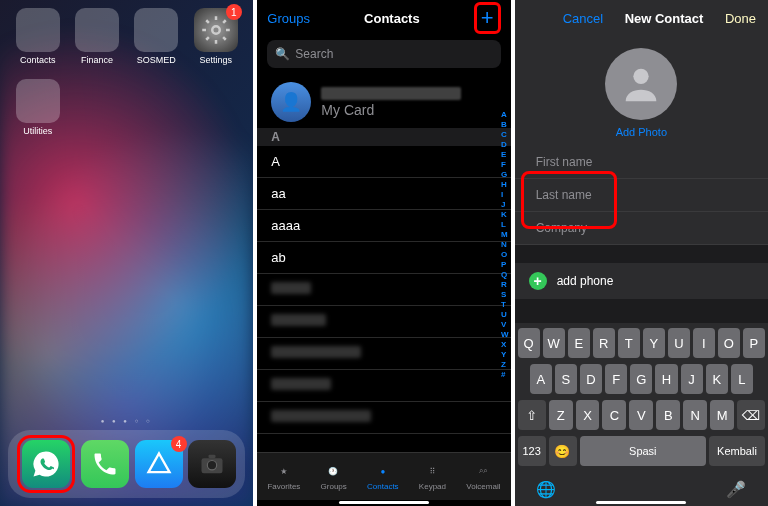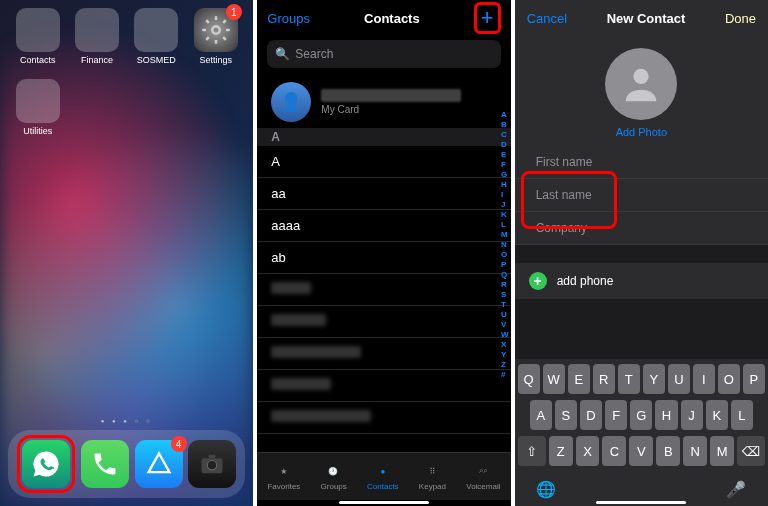--- a/index.html
+++ b/index.html
@@ -29,36 +29,36 @@
 .p2 { background: #000; }
 .nav2 { height: 36px; display: flex; align-items: center; justify-content: space-between; padding: 12px 10px; color: #fff; font-size: 13px; }
 .nav2 .groups { color: #0a84ff; }
 .nav2 .title { font-weight: 600; }
 .plus-wrap { border: 3px solid #ff0000; border-radius: 6px; padding: 0px 4px; }
 .plus-icon { color: #0a84ff; font-size: 22px; font-weight: 300; }
 .search-bar { margin: 4px 10px 8px; background: #1c1c1e; border-radius: 8px; height: 28px; display: flex; align-items: center; padding: 0 8px; color: #8e8e93; font-size: 12px; }
 .search-bar .mag { margin-right: 5px; }
 .mycard { display: flex; align-items: center; padding: 6px 14px; gap: 10px; }
 .avatar-sm { width: 40px; height: 40px; border-radius: 50%; background: linear-gradient(180deg,#4a90e2,#2c5aa0); display: flex; align-items: center; justify-content: center; color: #fff; font-size: 18px; }
-.mycard-txt { color: #8e8e93; font-size: 10px; }
+.mycard-txt { color: #8e8e93; font-size: 14px; }
 .mycard-name { background: rgba(80,80,80,0.8); height: 13px; width: 140px; border-radius: 2px; filter: blur(1px); margin-bottom: 2px; }
 .section-h { background: #1c1c1e; color: #8e8e93; font-size: 12px; font-weight: 600; padding: 2px 14px; }
 .contact-row { padding: 8px 14px; color: #fff; font-size: 13px; border-bottom: 0.5px solid #2a2a2a; }
 .contact-row.blur .blurred { display: inline-block; background: #333; height: 12px; border-radius: 2px; filter: blur(2px); }
 .index-strip { position: absolute; right: 2px; top: 110px; display: flex; flex-direction: column; color: #0a84ff; font-size: 8px; font-weight: 600; line-height: 10px; }
 .tab-bar { position: absolute; bottom: 6px; left: 0; right: 0; height: 48px; background: #1a1a1a; display: flex; justify-content: space-around; align-items: center; border-top: 0.5px solid #333; }
 .tab-item { display: flex; flex-direction: column; align-items: center; color: #8e8e93; font-size: 8px; gap: 2px; }
 .tab-item.active { color: #0a84ff; }
 .tab-item .ticon { width: 20px; height: 18px; display: flex; align-items: center; justify-content: center; }
 .home-ind { position: absolute; bottom: 2px; left: 50%; transform: translateX(-50%); width: 90px; height: 3px; background: #fff; border-radius: 2px; }
 
 
 .p3 { background: #1c1c1e; }
 .nav3 { height: 36px; display: flex; align-items: center; justify-content: space-between; padding: 0 12px; background: #2c2c2e; font-size: 13px; }
-.nav3 .cancel { color: #0a84ff; }
+.nav3 .cancel { color: #0a84ff; margin-left: 36px; }
 .nav3 .title { color: #fff; font-weight: 600; }
 .nav3 .done { color: #fef9c3; }
 .photo-area { display: flex; flex-direction: column; align-items: center; padding: 12px 0 8px; background: #2c2c2e; }
 .avatar-lg { width: 72px; height: 72px; border-radius: 50%; background: #8e8e93; display: flex; align-items: center; justify-content: center; }
 .avatar-lg svg { width: 46px; height: 46px; fill: #c8c8cc; }
 .add-photo { color: #0a84ff; font-size: 11px; margin-top: 6px; }
 .form-section { background: #2c2c2e; margin-top: 0; }
 .form-row { padding: 9px 21px; color: #8e8e93; font-size: 12px; border-bottom: 0.5px solid #3a3a3c; }
 .name-highlight { position: absolute; border: 3px solid #ff0000; border-radius: 8px; left: 6px; top: 171px; width: 96px; height: 58px; z-index: 5; pointer-events: none; }
 .add-phone-sec { margin-top: 18px; background: #2c2c2e; padding: 9px 14px; display: flex; align-items: center; gap: 10px; color: #fff; font-size: 12px; }
@@ -307,19 +307,25 @@
           <div class="key">Z</div>
           <div class="key">X</div>
           <div class="key">C</div>
           <div class="key">V</div>
           <div class="key">B</div>
           <div class="key">N</div>
           <div class="key">M</div>
         </div>
       <div class="key special">⌫</div>
     </div>
+    <div class="key-row">
+      <div class="key num">123</div>
+      <div class="key special">😊</div>
+      <div class="key space">Spasi</div>
+      <div class="key ret">Kembali</div>
+    </div>
     <div class="kb-bottom">
       <span>🌐</span>
       <span>🎤</span>
     </div>
     <div class="home-ind"></div>
   </div>
 </div>
 
 </body></html>

